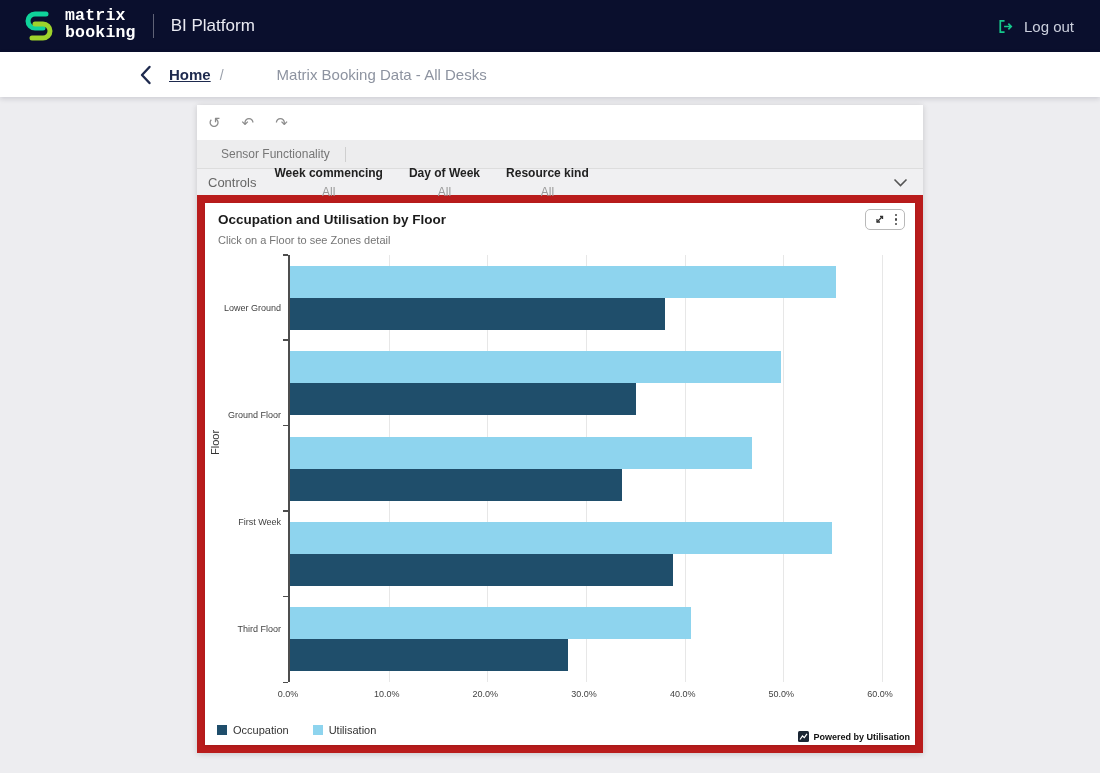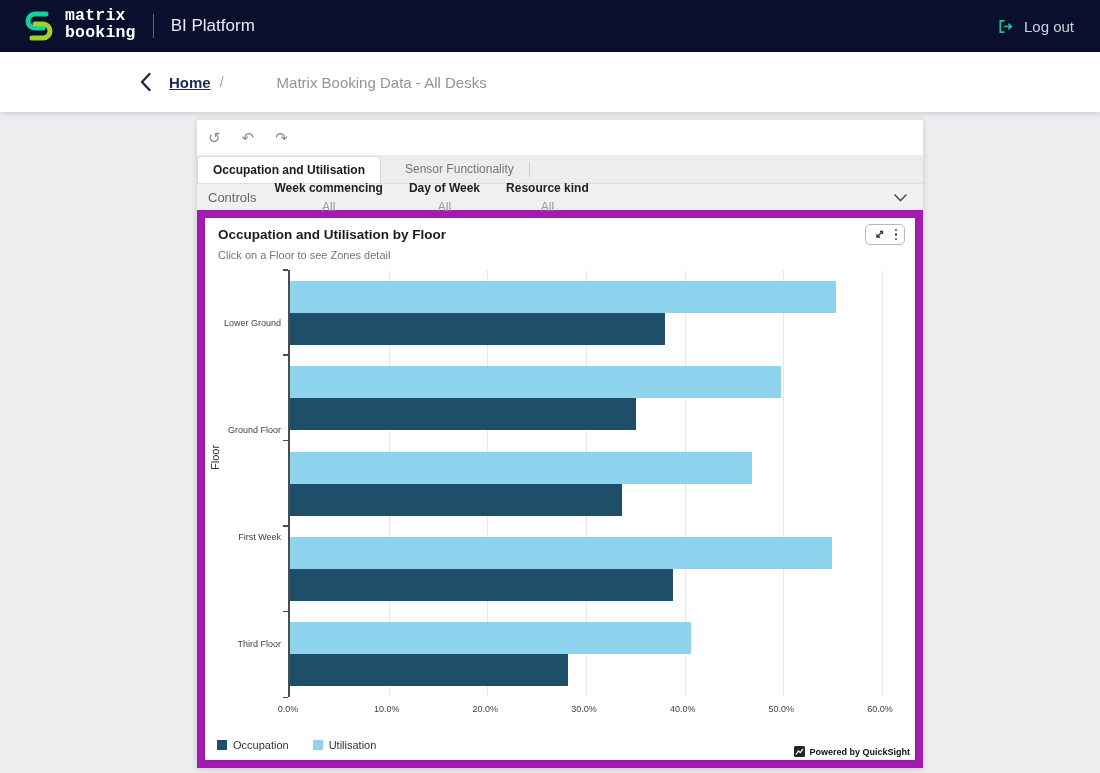--- a/index.html
+++ b/index.html
@@ -8,21 +8,21 @@
 
   
   .navbar { height:52px; background:#0a0f2d; display:flex; align-items:center; padding:0 26px 0 22px; }
   .brand { display:flex; align-items:flex-start; gap:9px;font-family:Liberation Mono, monospace; }
   .brand-text { color:#ffffff; font-weight:bold; font-size:16.5px; line-height:1.03; letter-spacing:.2px; }
   .nav-divider { width:1px; height:24px; background:rgba(255,255,255,.35); margin:0 17px; }
   .product { color:#e9eaf2; font-size:17px; font-weight:400; }
   .logout { margin-left:auto; display:flex; align-items:center; gap:9px; color:#ccd0dd; font-size:15px; cursor:pointer; }
 
   
-  .breadcrumb-bar { height:60px; background:#ffffff; display:flex; align-items:center; padding-left:139px; position:relative; z-index:5; box-shadow:0 2px 5px rgba(20,20,40,.14); }
+  .breadcrumb-bar { height:45px; background:#ffffff; display:flex; align-items:center; padding-left:139px; position:relative; z-index:5; box-shadow:0 2px 5px rgba(20,20,40,.14); }
   .back-btn { margin-right:17px; display:flex; align-items:center; cursor:pointer; }
   .home { color:#1e2a4e; font-weight:bold; font-size:15px; text-decoration:underline; cursor:pointer; }
   .sep { color:#9aa0ab; margin:0 9px; font-size:14px; }
   .crumb { color:#8d93a0; font-size:15px;padding-left:44px; }
 
   
   .main { position:relative; height:676px; background:#ededf0; }
   .embed { position:absolute; left:197px; top:8px; width:726px; height:648px; background:#fff; box-shadow:0 1px 6px rgba(0,0,0,.16); }
   .qs-toolbar { height:35px; display:flex; align-items:center; gap:21px; padding-left:11px; background:#fff; }
   .qs-icon { color:#8c8c8c; font-size:15px; line-height:1; cursor:pointer; }
@@ -31,21 +31,21 @@
   .tab.active { background:#fff; border:1px solid #d8d8d8; border-bottom:none; border-radius:4px 4px 0 0; font-weight:bold; color:#1a1a1a; }
   .tab.inactive { color:#767676;padding-left:24px; }
   .tab-divider { width:1px; height:15px; background:#cfcfcf; margin-bottom:6px; }
   .controls-bar { height:27px; background:#f0f0f2; border-top:1px solid #dddddd; display:flex; align-items:center; padding:0 15px 0 11px; }
   .controls-label { color:#666; font-size:13px; margin-right:18px; }
   .filter { display:flex; gap:5px; margin-right:26px; cursor:pointer; align-items:center;flex-direction:column; }
   .fname { font-size:12px; font-weight:bold; color:#222; }
   .fval { font-size:12px; color:#999; }
   .controls-chevron { margin-left:auto; cursor:pointer; display:flex; }
 
-  .embed-body { height:558px; background:#a21caf; padding:8px; }
+  .embed-body { height:558px; background:#b91c1c; padding:8px; }
   .card { position:relative; background:#fff; height:542px; box-shadow:0 1px 3px rgba(0,0,0,.12); }
   .card-title { position:absolute; left:13px; top:9px; font-size:13.5px; font-weight:bold; color:#1b1b1b; }
   .card-sub { position:absolute; left:13px; top:31px; font-size:11px; color:#757575; }
   .card-menu { position:absolute; right:10px; top:6px; height:21px; border:1px solid #b9b9b9; border-radius:5px; background:#fff; display:flex; align-items:center; padding:0 2px; }
   .menu-seg { padding:0 5px; display:flex; align-items:center; cursor:pointer; }
   .kebab { display:flex; flex-direction:column; gap:2px; }
   .kebab span { width:2.5px; height:2.5px; border-radius:50%; background:#444; }
 
   
   .plot { position:absolute; left:83px; top:52px; width:600px; height:427px; border-left:2px solid #4d4d4d; }
@@ -104,21 +104,20 @@
 <div class="main">
   <div class="embed">
 
     <div class="qs-toolbar" id="qs-toolbar">
         <span class="qs-icon"><span>↺</span></span>
         <span class="qs-icon"><span>↶</span></span>
         <span class="qs-icon"><span>↷</span></span>
       </div>
 
     <div class="tabstrip" id="tabstrip">
-        <div class="tab active">Occupation and Utilisation</div>
         <div class="tab inactive">Sensor Functionality</div>
         <div class="tab-divider"></div>
       </div>
 
     <div class="controls-bar">
       <span class="controls-label">Controls</span>
       <span id="filters" style="display:flex;align-items:center;">
           <span class="filter">
             <span class="fname">Week commencing</span>
             <span class="fval">All</span>
@@ -217,19 +216,19 @@
               <span class="swatch" style="background: rgb(142, 212, 238);"></span>
               <span>Utilisation</span>
             </span>
           </div>
 
         <div class="powered">
           <svg width="11" height="11" viewBox="0 0 11 11">
             <rect x="0" y="0" width="11" height="11" rx="1.5" fill="#1a2634"></rect>
             <polyline points="2,8.5 4.5,5 6.3,6.6 9,2.8" fill="none" stroke="#fff" stroke-width="1.2"></polyline>
           </svg>
-          <span>Powered by QuickSight</span>
+          <span>Powered by Utilisation</span>
         </div>
       </div>
     </div>
 
   </div>
 </div>
 
 </body></html>

